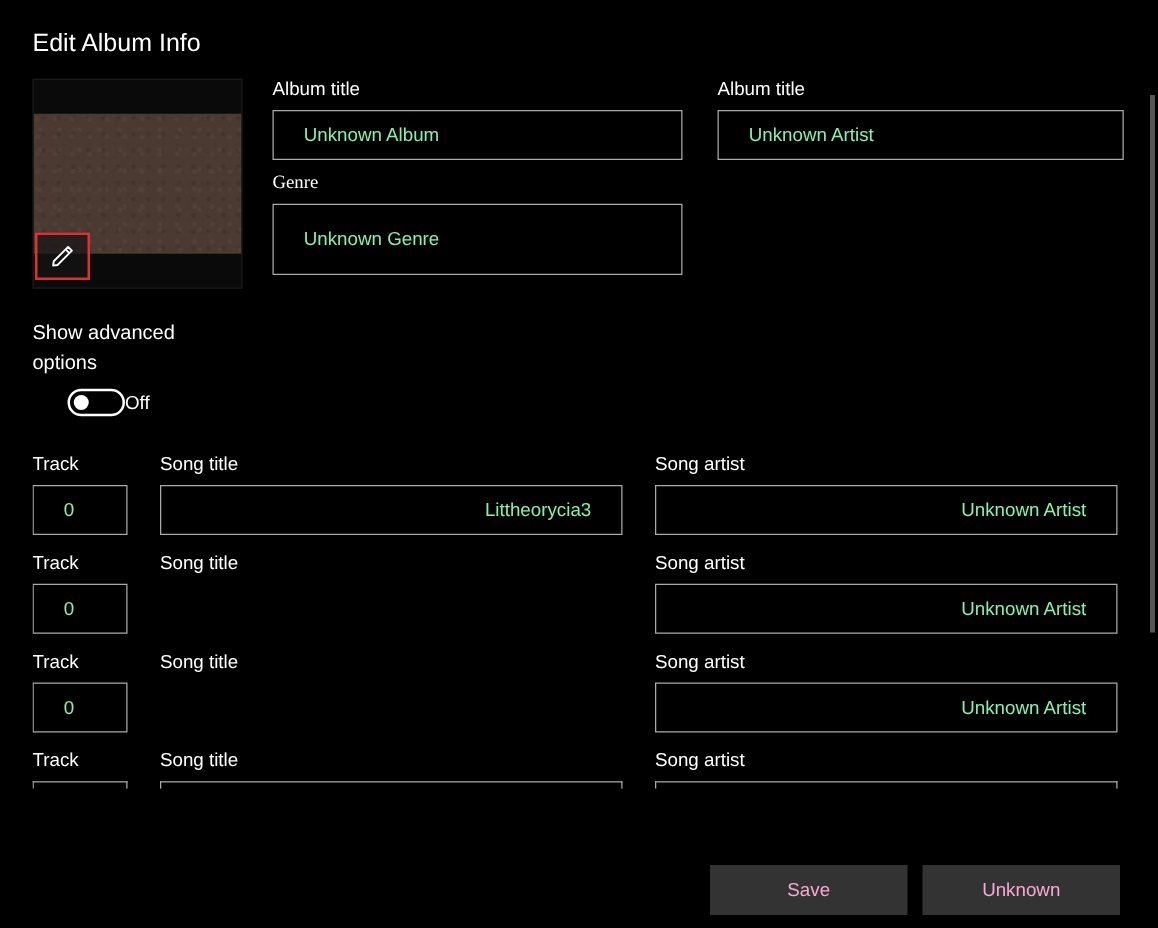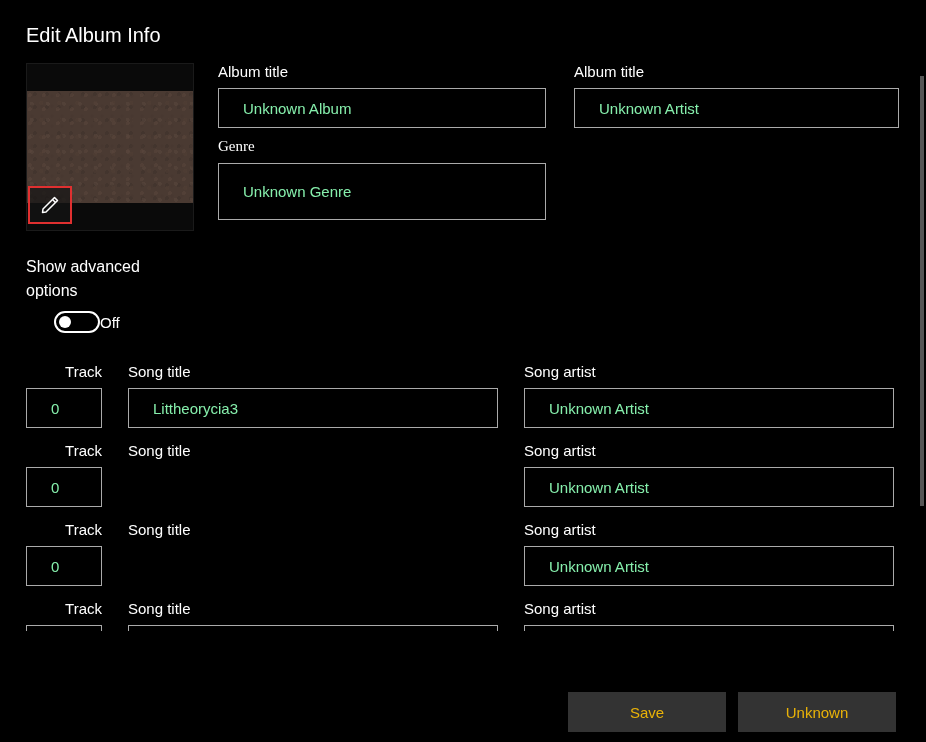--- a/index.html
+++ b/index.html
@@ -139,50 +139,51 @@
     }
     .track-row {
       display: flex;
       gap: 26px;
     }
     .track-col {
       display: flex;
       flex-direction: column;
       gap: 6px;
     }
-    .track-col.track-num { width: 76px; flex-shrink: 0; align-items: flex-end;}
+    .track-col.track-num { width: 76px; flex-shrink: 0;}
     .track-col.song-title { width: 370px; flex-shrink: 0;}
     .track-col.song-artist { width: 370px; flex-shrink: 0;}
     .track-num-input {
       width: 76px;
       height: 40px;
     }
     .song-title-input,
     .song-artist-input {
       width: 370px;
       height: 40px;
+      text-align: right;
     }
     .track-row.partial .text-input{
       height: 6px;
       padding-top:0;
       padding-bottom:0;
       border-bottom: none;
     }
 
     .button-bar {
       position: absolute;
       bottom: 10px;
       right: 30px;
       display: flex;
       gap: 12px;
     }
     .btn {
       background: #333;
       border: none;
-      color: #eab308;
+      color: #f9a8d4;
       font-size: 15px;
       padding: 10px 0;
       width: 158px;
       height: 40px;
       font-family: inherit;
       cursor: pointer;
     }
     .scrollbar-area {
       position: absolute;
       right: 0;

